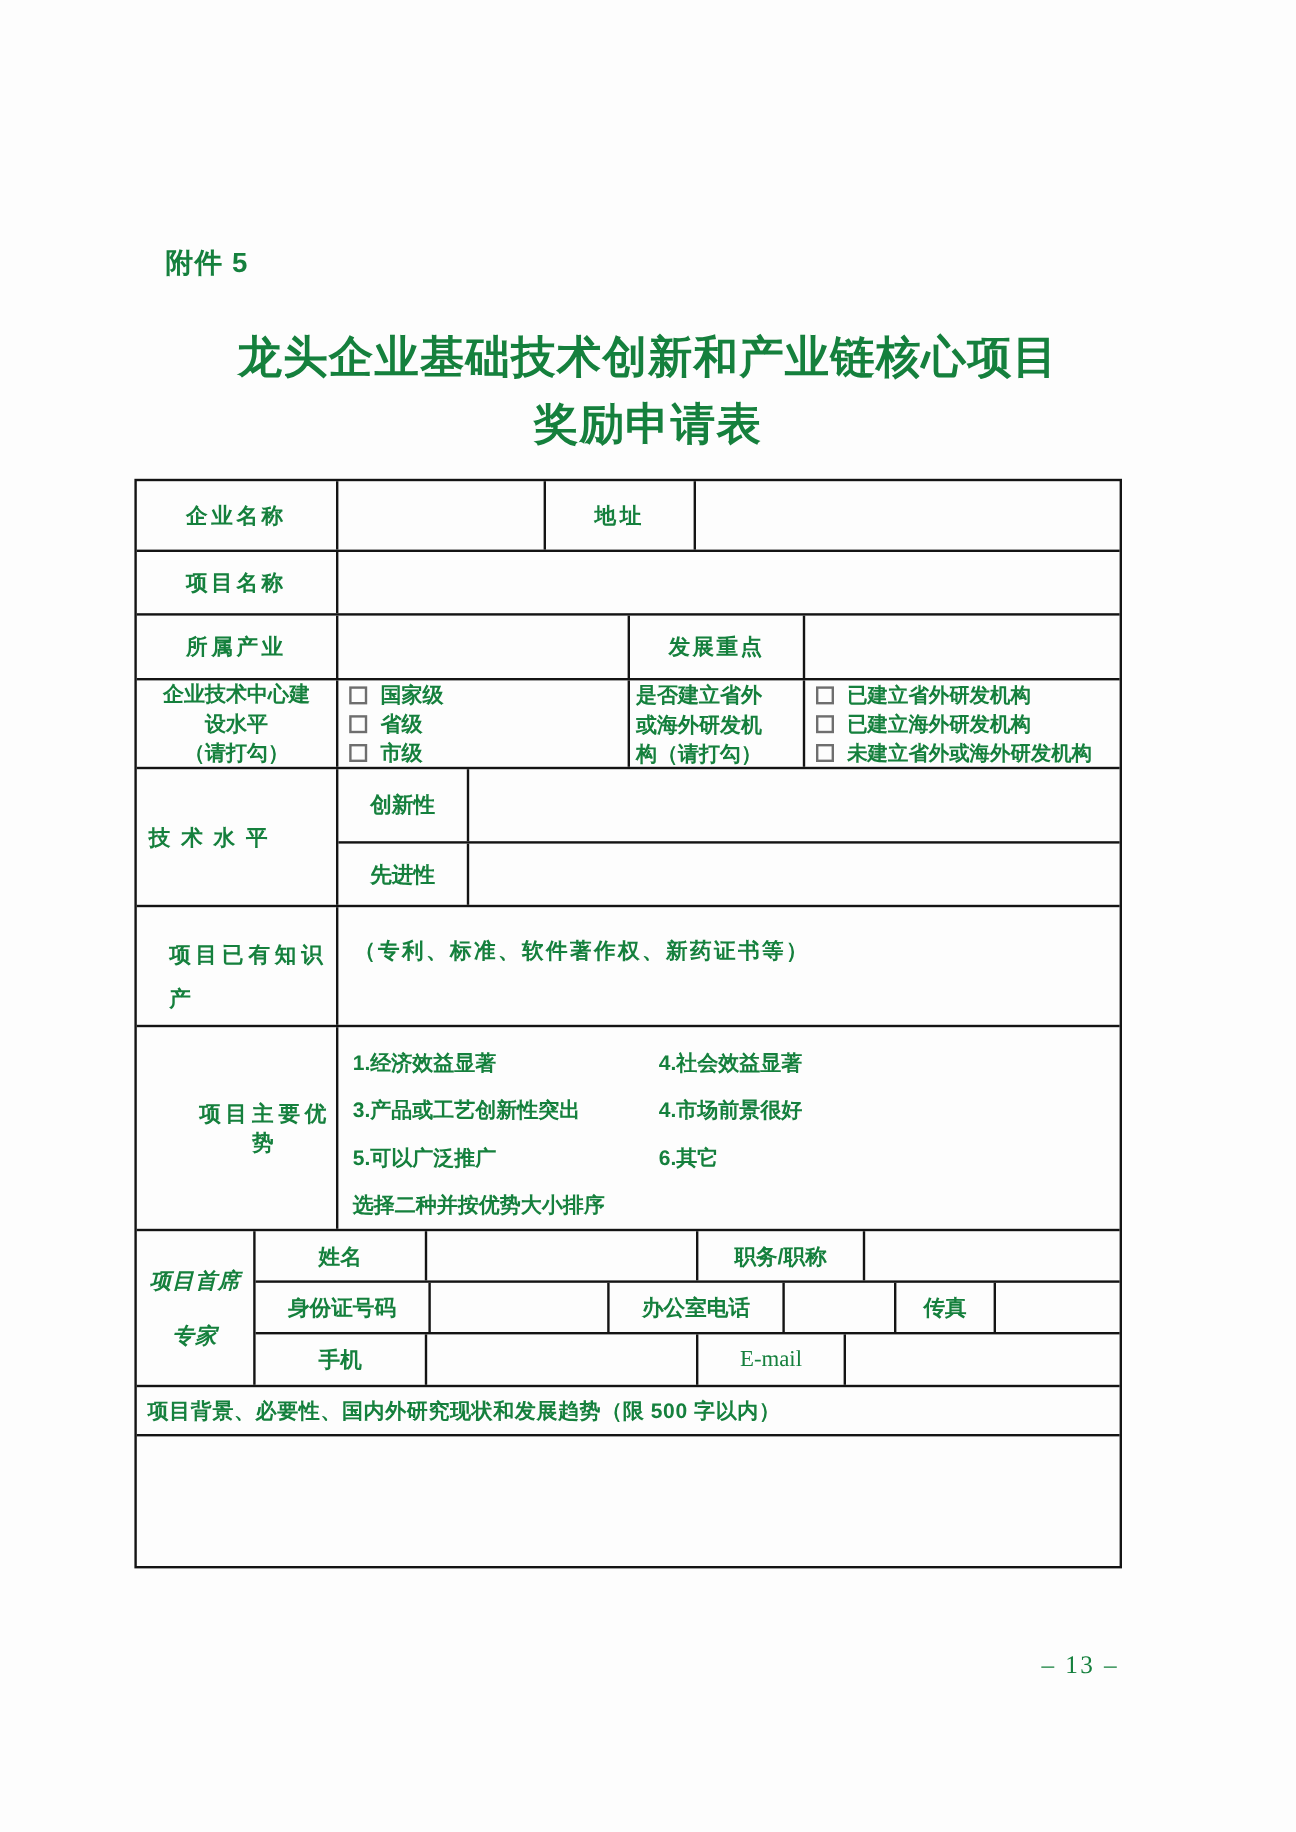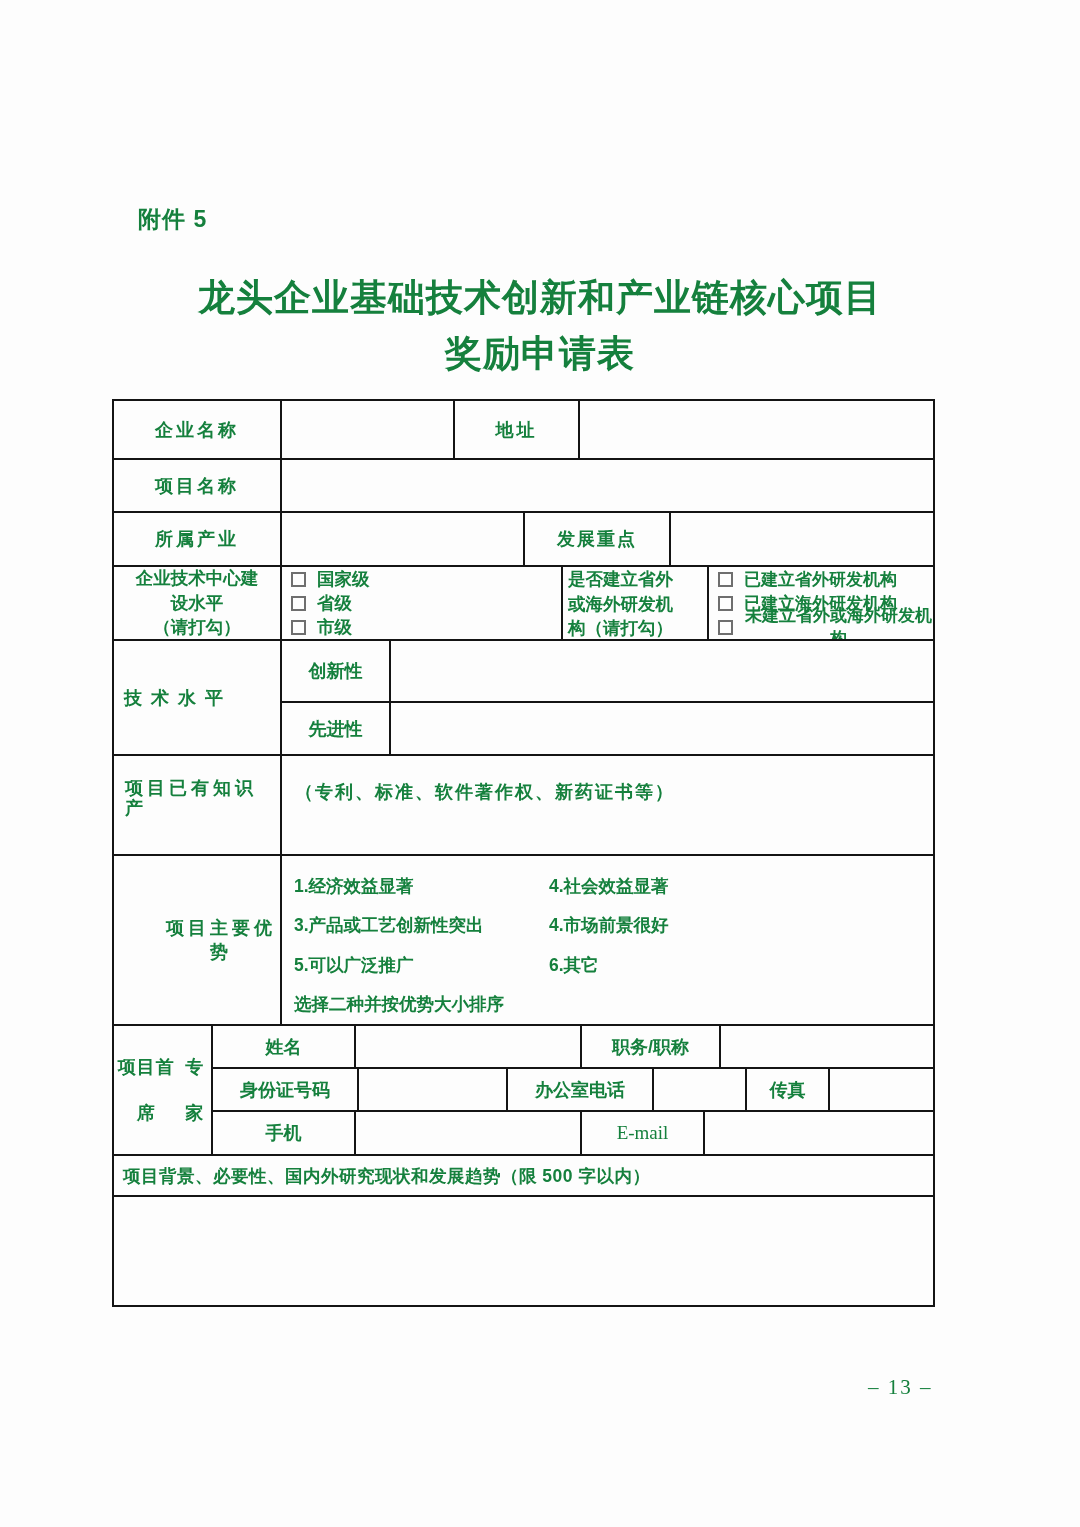--- a/index.html
+++ b/index.html
@@ -28,40 +28,40 @@
   .cell {
     box-sizing:border-box; display:flex; align-items:center;
     justify-content:center; text-align:center; overflow:hidden;
   }
   .cell + .cell, .subcol { border-left:2px solid #141414; }
   .subcol { flex:1; display:flex; flex-direction:column; box-sizing:border-box; }
   .subrow { display:flex; box-sizing:border-box; }
   .subrow + .subrow { border-top:2px solid #141414; }
   .grow { flex:1; }
   .stack { flex-direction:column; }
-  .leftal { justify-content:flex-start; text-align:center;margin-left:38px; }
+  .leftal { justify-content:flex-start; text-align:center; }
   .optcol { align-items:flex-start; justify-content:center; padding-left:9px; font-size:17.5px; }
   .optline { display:flex; align-items:center; height:24px; }
   .cb {
     display:inline-block; width:11px; height:11px;
     border:2px solid #6e6e6e; margin-right:11px; flex:0 0 auto;
     background:#fdfdfd;
   }
   .wraplbl { line-height:24.5px; font-size:17.5px; }
   .techlabel { justify-content:flex-start; padding-left:10px; letter-spacing:9px; }
   .iplabel {
     flex-direction:column; align-items:flex-start; justify-content:flex-start;
-    padding:22px 4px 0 11px; letter-spacing:4px; line-height:20px; text-align:left;
+    padding:22px 4px 0 27px; letter-spacing:4px; line-height:36px; text-align:left;
   }
   .iphint { align-items:flex-start; justify-content:flex-start; padding:24px 0 0 13px; letter-spacing:2px; }
   .advlabel { letter-spacing:4px;padding-left:48px; }
   .advbody { flex-direction:column; align-items:stretch; justify-content:center; padding:10px 0 0 12px; font-size:17.5px; }
   .advline { display:flex; height:43px; align-items:center; text-align:left; }
   .advline .lcol { width:255px; flex:0 0 auto; }
-  .expertlabel { flex-direction:row; line-height:46px; letter-spacing:1px; }
+  .expertlabel { flex-direction:column; line-height:46px; letter-spacing:1px;font-style:italic; }
   .serif { font-family:"Liberation Serif", serif; font-weight:normal; font-size:19px; }
   .bglabel { justify-content:flex-start; padding-left:9px; font-size:17.5px; letter-spacing:0.5px; }
   .pagenum {
     position:absolute; top:1375px; left:868px;
     font-family:"Liberation Serif", serif; font-size:21px; letter-spacing:2px;
   }
 </style>
 </head>
 <body>
 

